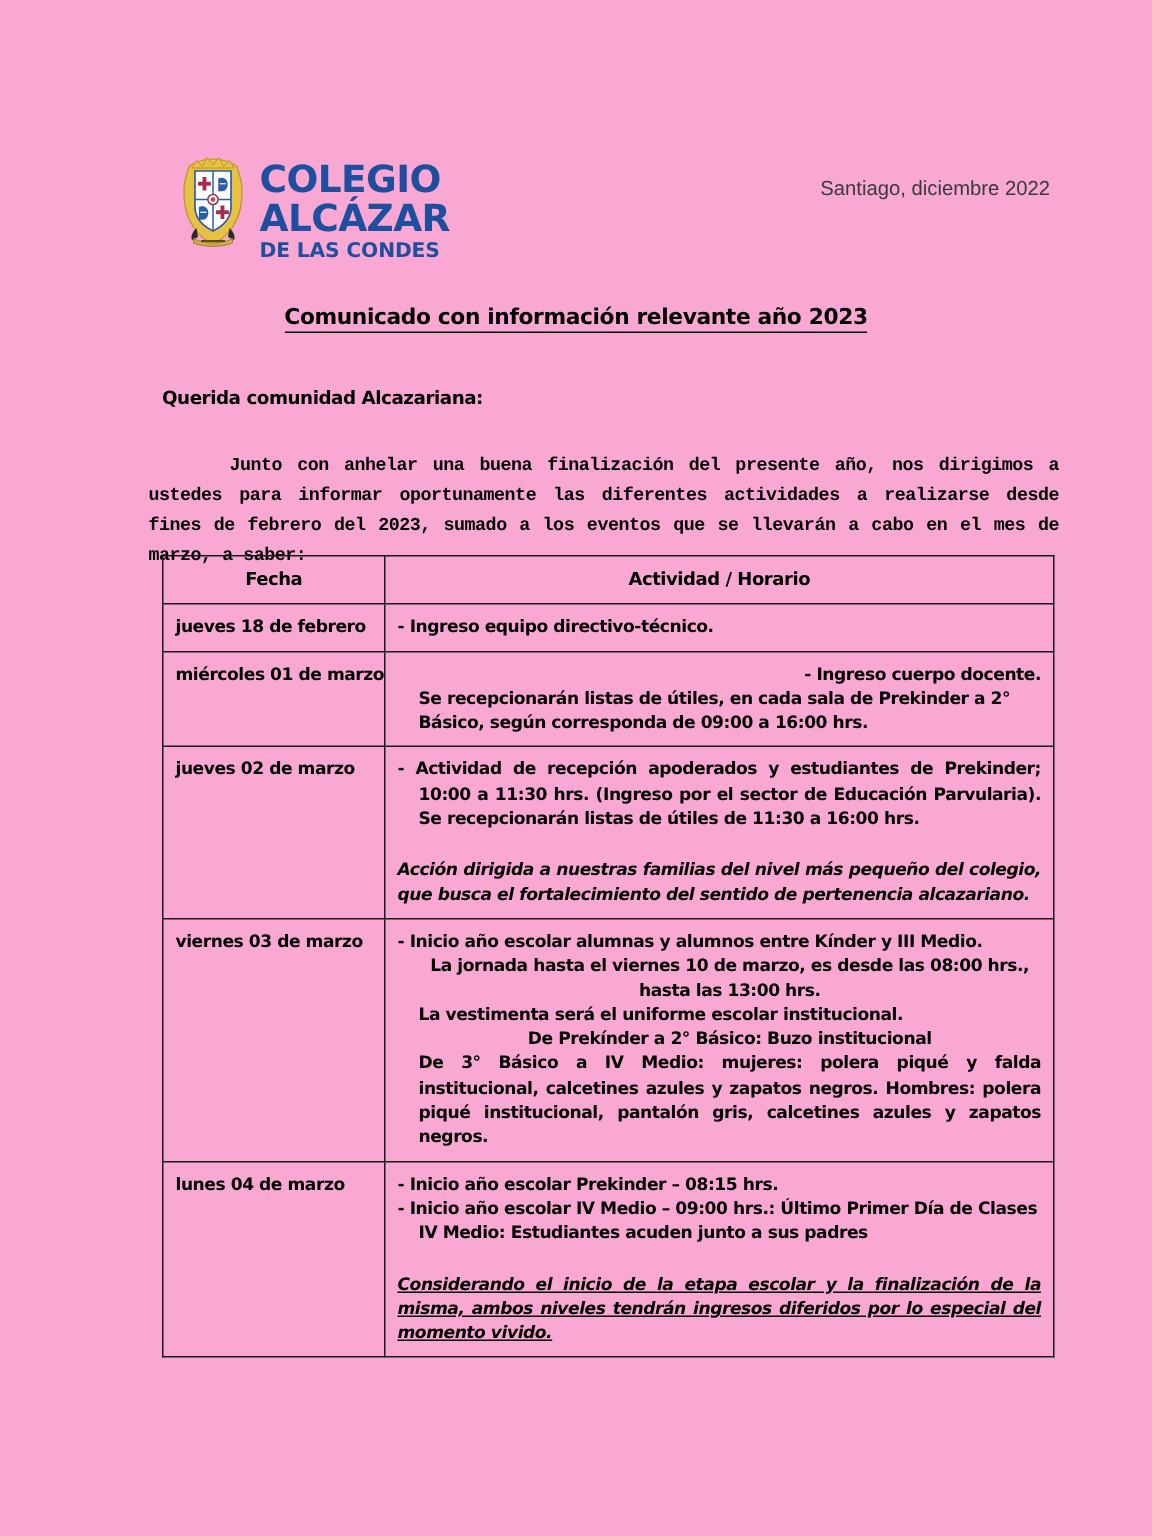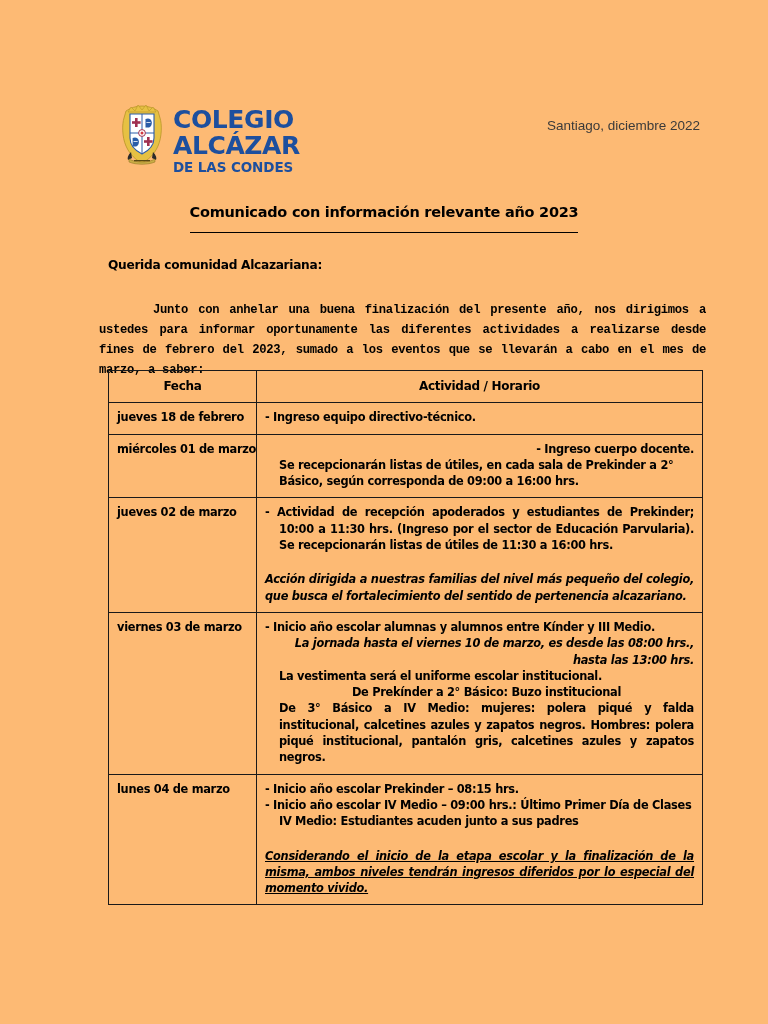--- a/index.html
+++ b/index.html
@@ -13,21 +13,21 @@
     height: 1024px;
     font-family: "Liberation Sans", sans-serif;
     color: #000000;
     overflow: hidden;
   }
 
   .page {
     position: relative;
     width: 768px;
     height: 1024px;
-    background: #fdba74;
+    background: #f9a8d4;
   }
 
   
   .header {
     position: absolute;
     top: 100px;
     left: 0;
     width: 768px;
     height: 80px;
     display: flex;
@@ -87,21 +87,21 @@
     left: 0;
     width: 768px;
     text-align: center;
     font-family: "DejaVu Sans", sans-serif;
     font-weight: bold;
     font-size: 14.5px;
     letter-spacing: -0.25px;
   }
   .doc-title span {
     border-bottom: 1.4px solid #000;
-    padding-bottom: 12px;
+    padding-bottom: 1px;
   }
 
   
   .greeting {
     position: absolute;
     top: 258px;
     left: 108px;
     font-family: "DejaVu Sans", sans-serif;
     font-weight: bold;
     font-size: 12.2px;
@@ -280,21 +280,21 @@
                 <span class="li" style="text-align-last: left;">-  Actividad de recepción apoderados y estudiantes de Prekinder; 10:00 a 11:30 hrs. (Ingreso por el sector de Educación Parvularia). Se recepcionarán listas de útiles de 11:30 a 16:00 hrs.</span>
                 <span class="note" style="text-align-last: left;">Acción dirigida a nuestras familias del nivel más pequeño del colegio, que busca el fortalecimiento del sentido de pertenencia alcazariano.</span>
               </div>
             </td>
           </tr>
           <tr>
             <td class="cell-date">viernes 03 de marzo</td>
             <td>
               <div class="act">
                 <span class="li" style="text-align: left;">- Inicio año escolar alumnas y alumnos entre Kínder y III Medio.</span>
-                <span class="li nodash" style="text-align: right; font-style: italic;">La jornada hasta el viernes 10 de marzo, es desde las 08:00 hrs., hasta las 13:00 hrs.</span>
+                <span class="li nodash" style="text-align: center;">La jornada hasta el viernes 10 de marzo, es desde las 08:00 hrs., hasta las 13:00 hrs.</span>
                 <span class="li nodash" style="text-align: left;">La vestimenta será el uniforme escolar institucional.</span>
                 <span class="li nodash" style="text-align: center;">De Prekínder a 2° Básico: Buzo institucional</span>
                 <span class="li nodash" style="text-align-last: left;">De 3° Básico a IV Medio: mujeres: polera piqué y falda institucional, calcetines azules y zapatos negros. Hombres: polera piqué institucional, pantalón gris, calcetines azules y zapatos negros.</span>
               </div>
             </td>
           </tr>
           <tr>
             <td class="cell-date">lunes 04 de marzo</td>
             <td>
               <div class="act">

